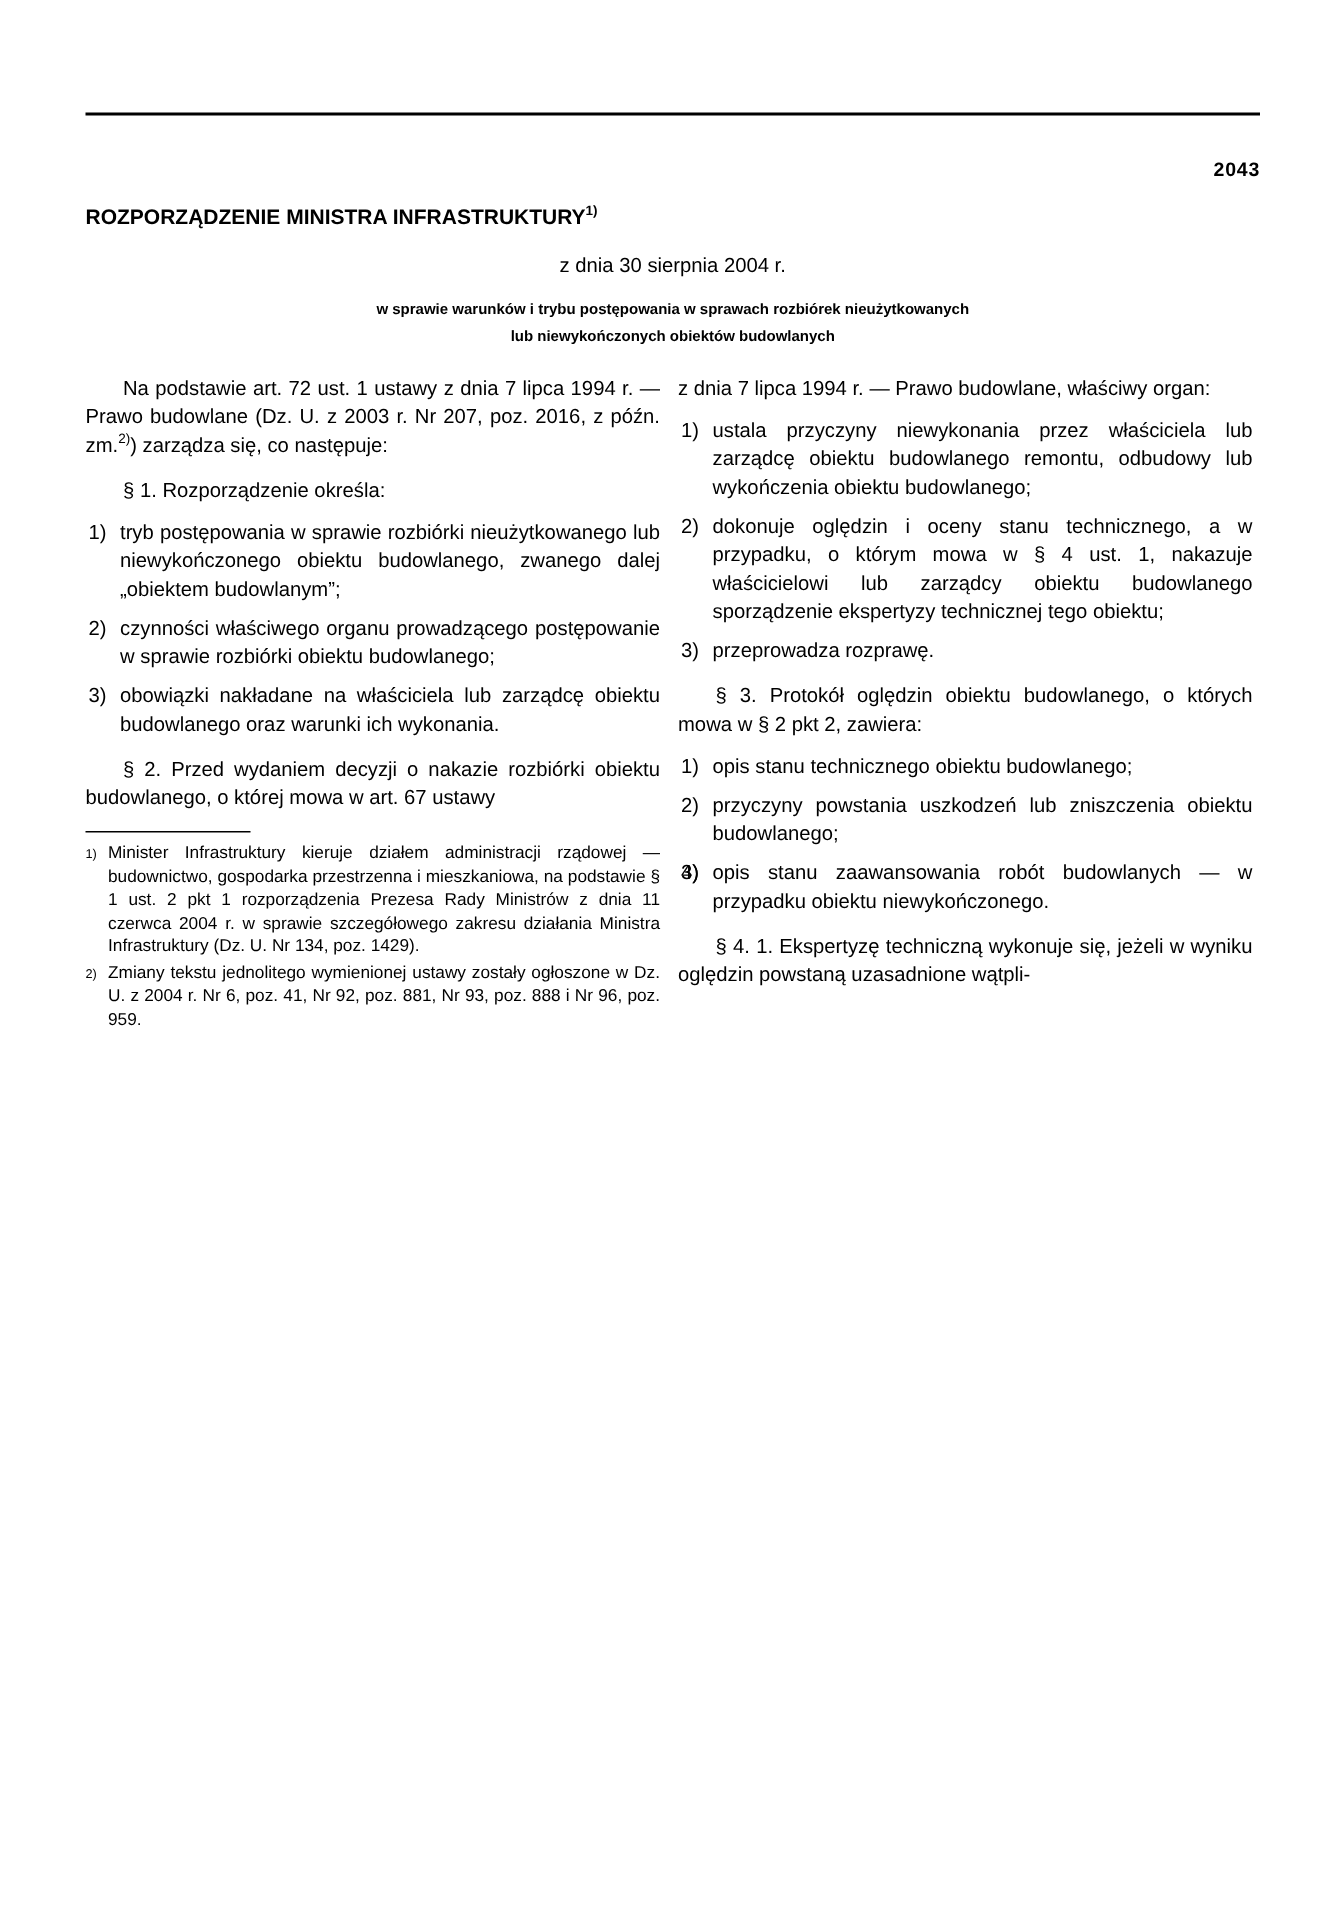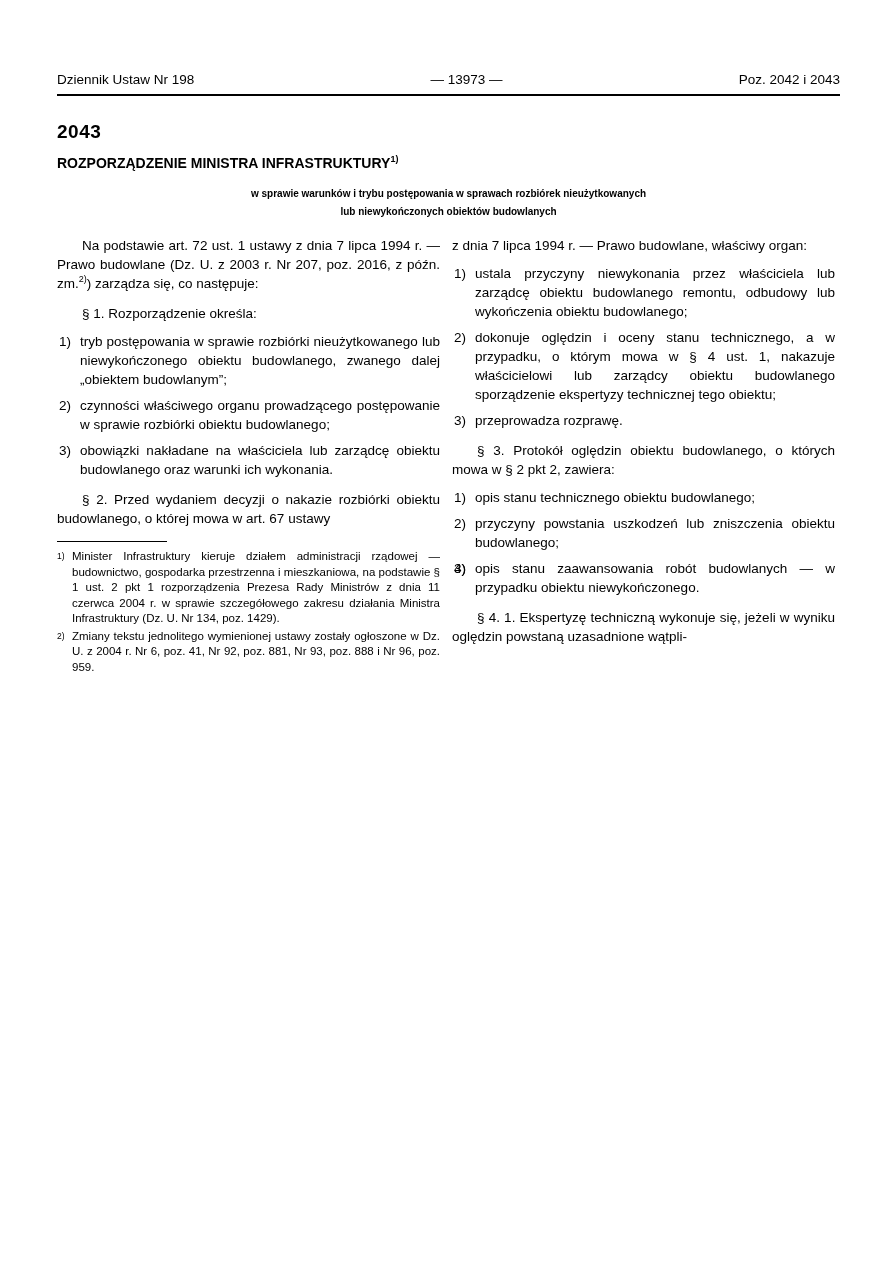--- a/index.html
+++ b/index.html
@@ -29,23 +29,23 @@
     font-size: 13.5px;
   }
   .running-head .center { text-align: center; }
   .header-rule {
     height: 2px;
     background: #000;
     margin-top: 5px;
   }
   
   .act-number {
-    text-align: left;
+    text-align: right;
     font-weight: bold;
-    font-size: 19px;
+    font-size: 13px;
     margin-top: 26px;
     letter-spacing: 0.5px;
   }
   .act-title {
     font-weight: bold;
     font-size: 14px;
     margin-top: 13px;
   }
   .act-date {
     text-align: center;
@@ -113,31 +113,27 @@
     left: 0;
     top: 0;
     font-size: 8.5px;
   }
 </style>
 </head>
 <body>
 
 <div class="page">
 
-  <div class="running-head">
-    <span>Dziennik Ustaw Nr 198</span>
-    <span class="center">— 13973 —</span>
-    <span>Poz. 2042 i 2043</span>
-  </div>
   <div class="header-rule"></div>
 
   <div class="act-number">2043</div>
   <div class="act-title">
     <span>ROZPORZĄDZENIE MINISTRA INFRASTRUKTURY</span><sup class="ref">1)</sup>
   </div>
+  <div class="act-date">z dnia 30 sierpnia 2004 r.</div>
   <div class="act-subject">
     <div>w sprawie warunków i trybu postępowania w sprawach rozbiórek nieużytkowanych</div>
     <div>lub niewykończonych obiektów budowlanych</div>
   </div>
 
   <div class="columns">
 
     <div class="col">
       <p class="para indent">
         <span>Na podstawie art. 72 ust. 1 ustawy z dnia 7 lipca 1994 r. — Prawo budowlane (Dz. U. z 2003 r. Nr 207, poz. 2016, z późn. zm.</span><sup class="ref">2)</sup><span>) zarządza się, co następuje:</span>

